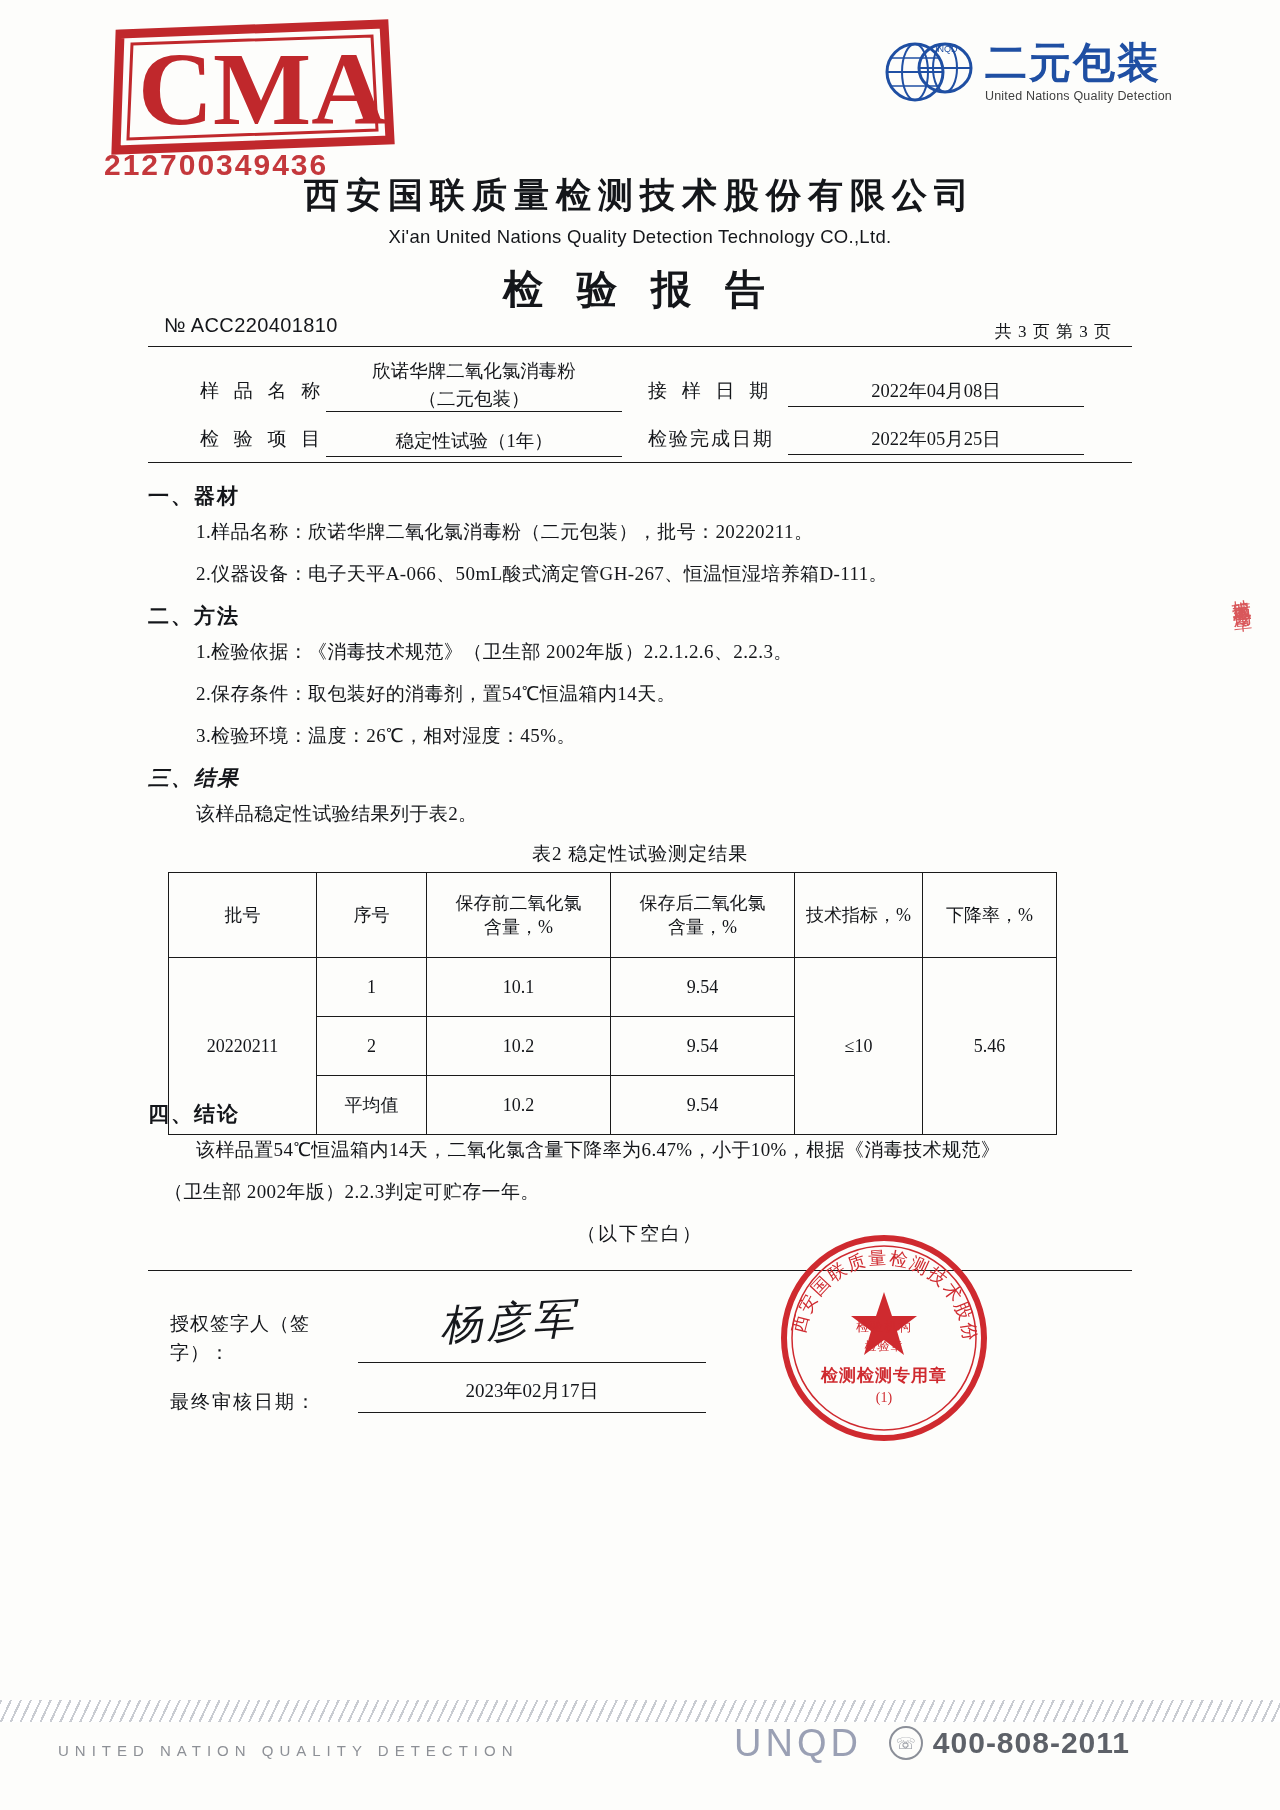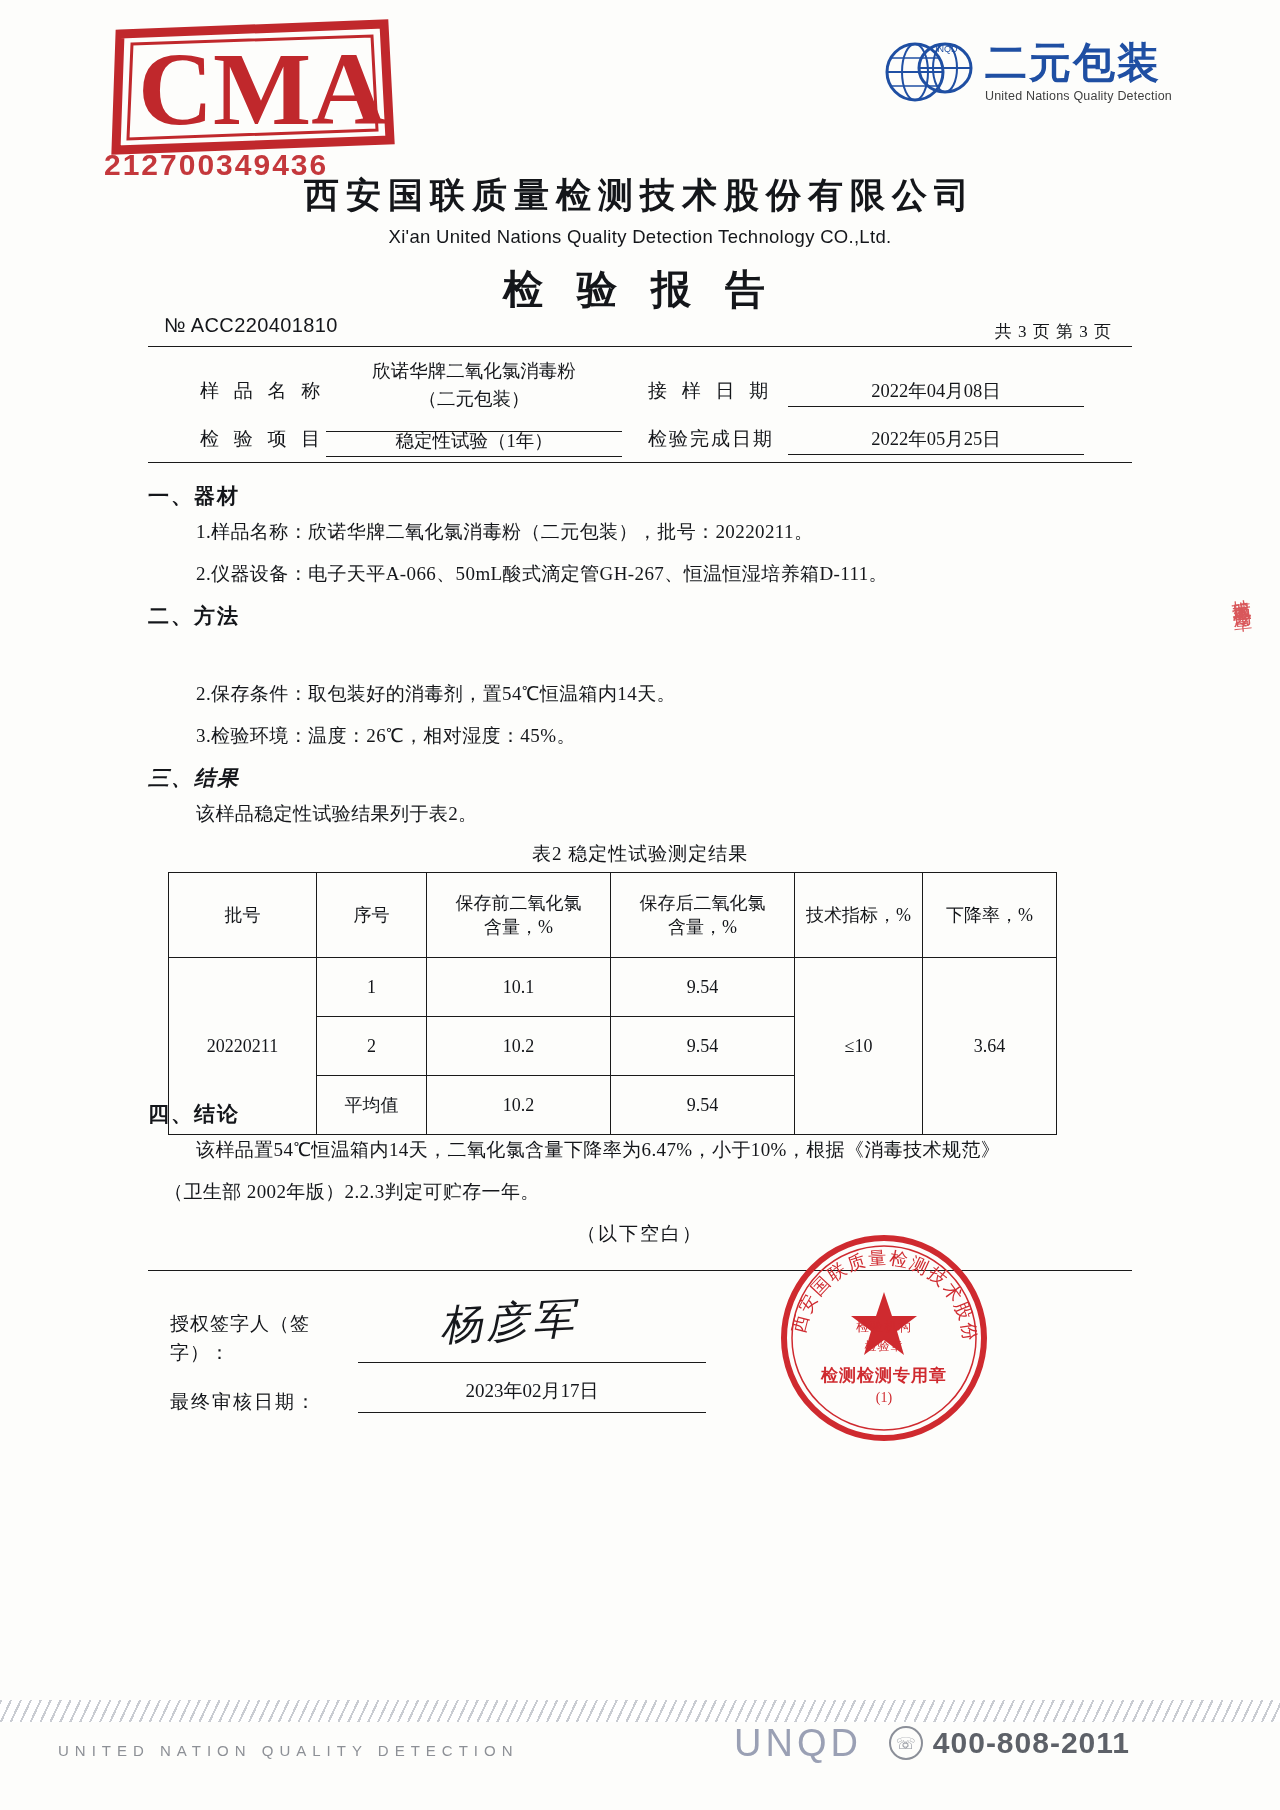--- a/index.html
+++ b/index.html
@@ -149,21 +149,21 @@
   }
   .val.noline { border-bottom: none; }
   .val2 {
     position: absolute;
     font-size: 18.5px;
     text-align: center;
   }
 
   #lbl-sample  { left: 52px;  top: 26px; }
   #val-sample  { left: 178px; top: 6px;  width: 296px; }
-  #val-sample2 { left: 178px; top: 34px; width: 296px; border-bottom: 1.2px solid #1a1a1a; padding-bottom: 20px; }
+  #val-sample2 { left: 178px; top: 34px; width: 296px; border-bottom: 1.2px solid #1a1a1a; padding-bottom: 0; }
   #lbl-date    { left: 500px; top: 26px; }
   #val-date    { left: 640px; top: 26px; width: 296px; }
   #lbl-item    { left: 52px;  top: 74px; }
   #val-item    { left: 178px; top: 76px; width: 296px; }
   #lbl-done    { left: 500px; top: 74px; letter-spacing: 2px; }
   #val-done    { left: 640px; top: 74px; width: 296px; }
 
   
   .section-h {
     position: absolute;
@@ -440,20 +440,21 @@
     <div class="lbl" id="lbl-done">检验完成日期</div>
     <div class="val" id="val-done">2022年05月25日</div>
   </div>
   <div class="rule" id="rule-bottom"></div>
 
   <div class="section-h" id="sec1">一、器材</div>
   <div class="para" id="p1-1">1.样品名称：欣诺华牌二氧化氯消毒粉（二元包装），批号：20220211。</div>
   <div class="para" id="p1-2">2.仪器设备：电子天平A-066、50mL酸式滴定管GH-267、恒温恒湿培养箱D-111。</div>
 
   <div class="section-h" id="sec2">二、方法</div>
+  <div class="para" id="p2-1">1.检验依据：《消毒技术规范》（卫生部 2002年版）2.2.1.2.6、2.2.3。</div>
   <div class="para" id="p2-2">2.保存条件：取包装好的消毒剂，置54℃恒温箱内14天。</div>
   <div class="para" id="p2-3">3.检验环境：温度：26℃，相对湿度：45%。</div>
 
   <div class="section-h" id="sec3">三、结果</div>
   <div class="para" id="p3-1">该样品稳定性试验结果列于表2。</div>
   <div class="para" id="tbl-cap">表2    稳定性试验测定结果</div>
 
   <table class="rtable">
     <colgroup>
       <col style="width:148px">
@@ -479,21 +480,21 @@
         <td>下降率，%</td>
       </tr>
     </thead>
     <tbody>
       <tr>
         <td rowspan="3">20220211</td>
         <td>1</td>
         <td>10.1</td>
         <td>9.54</td>
         <td rowspan="3">≤10</td>
-        <td rowspan="3">3.64</td>
+        <td rowspan="3">5.46</td>
       </tr>
       <tr>
         <td>2</td>
         <td>10.2</td>
         <td>9.54</td>
       </tr>
       <tr>
         <td>平均值</td>
         <td>10.2</td>
         <td>9.54</td>

